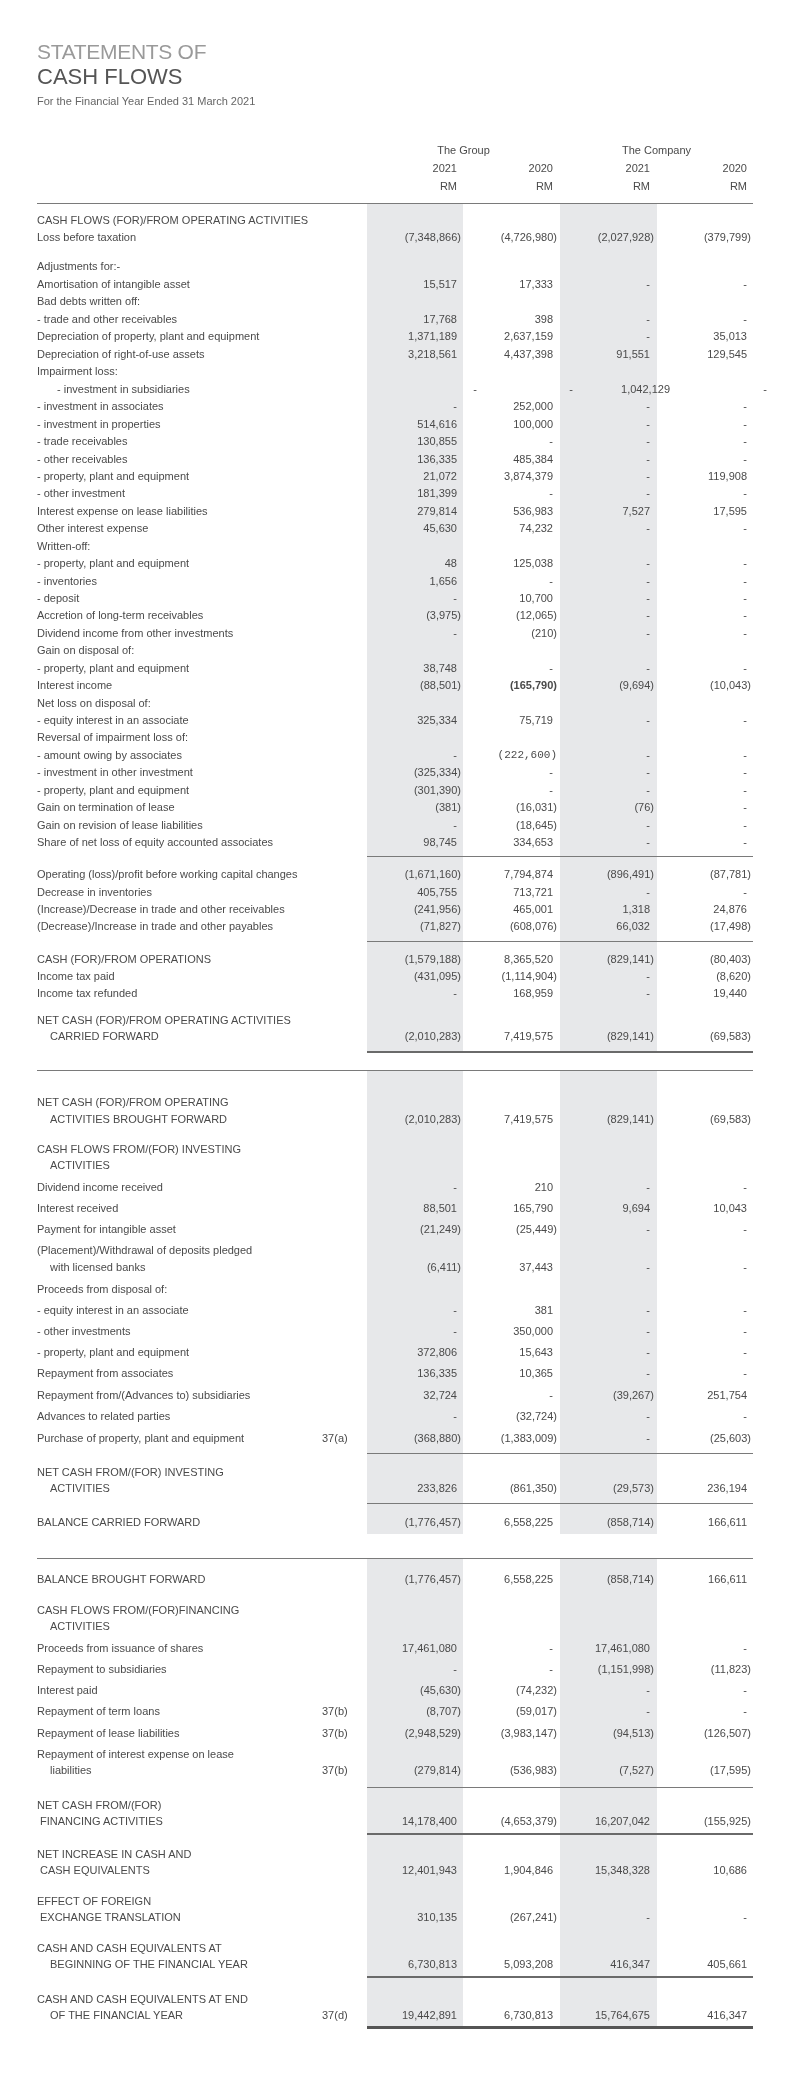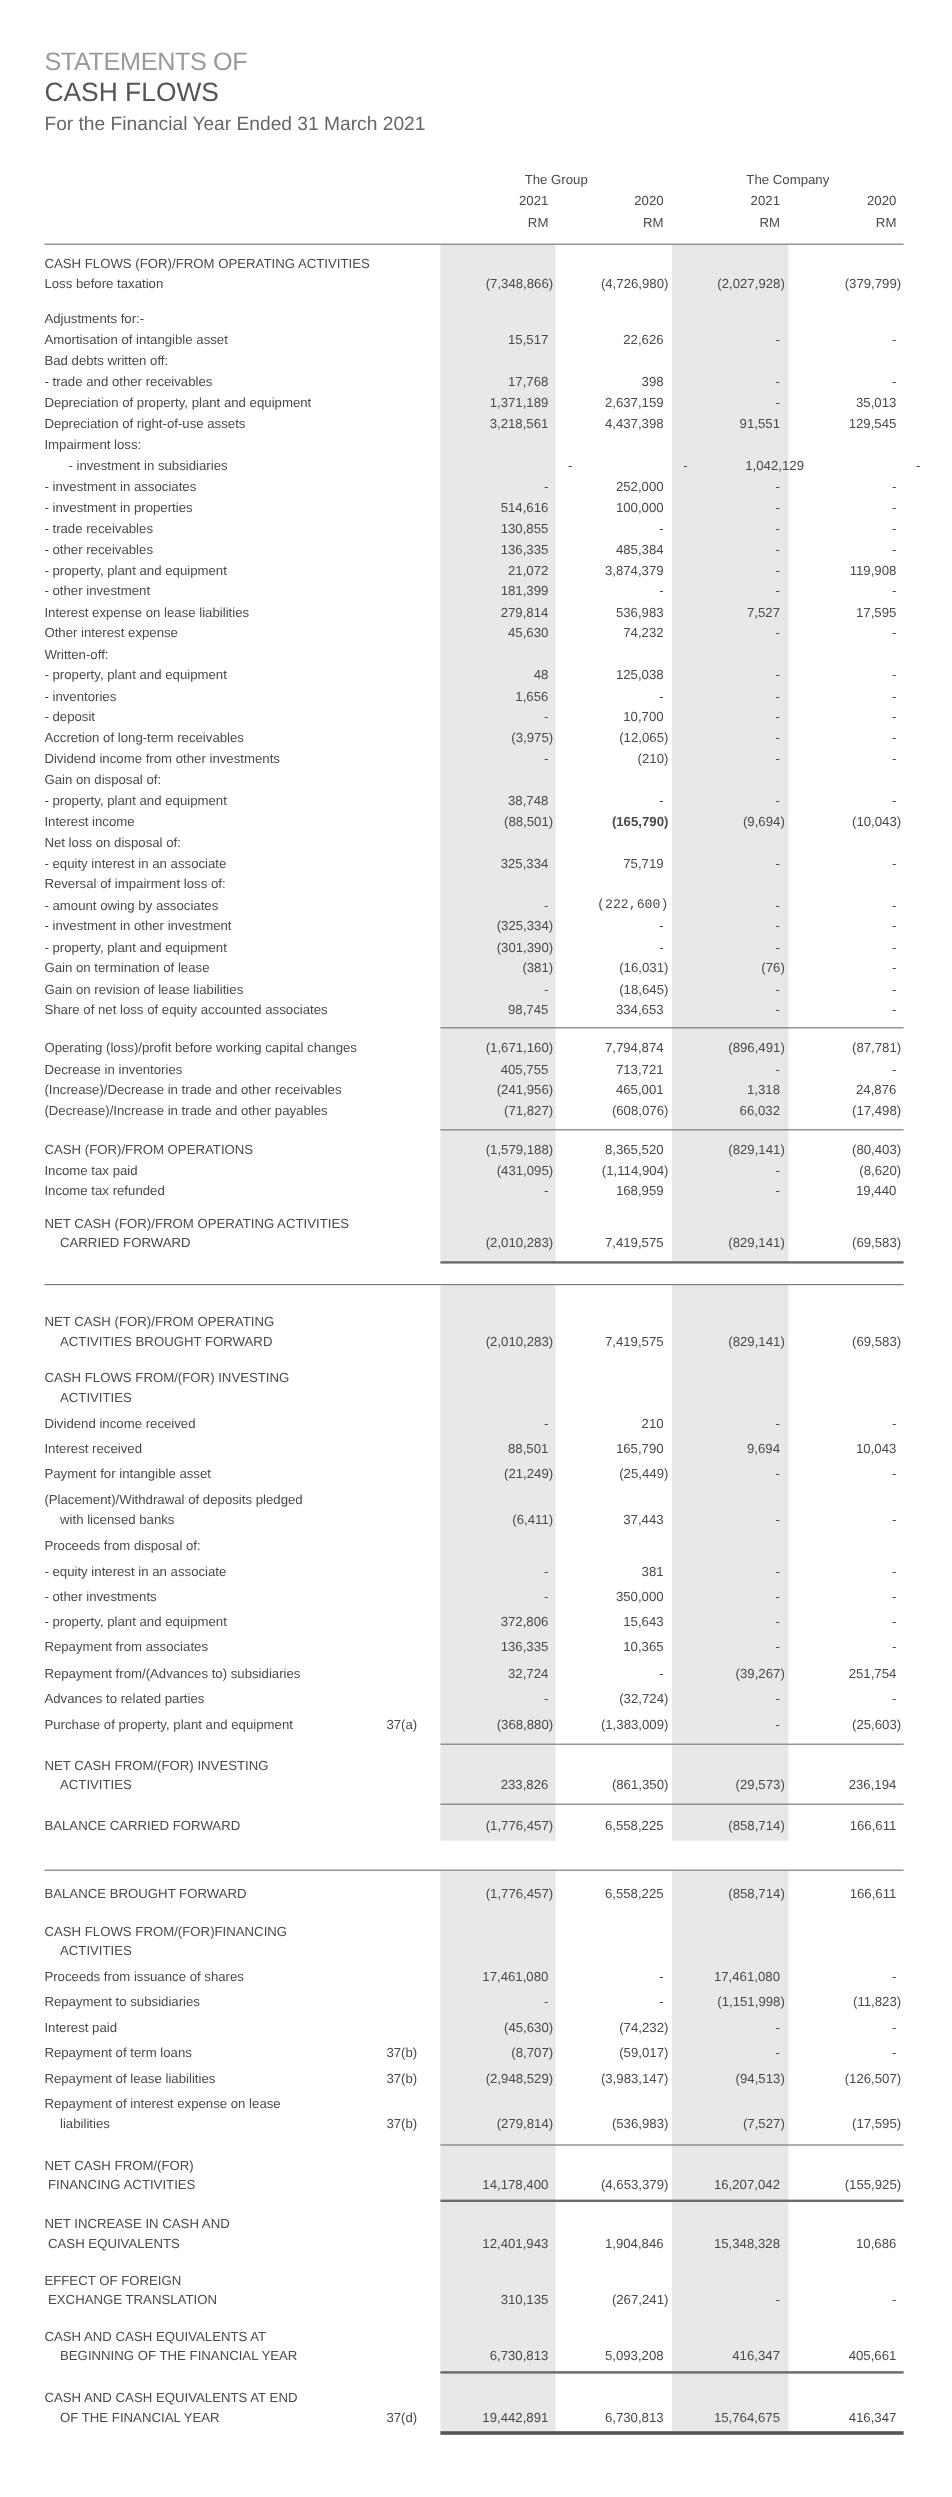--- a/index.html
+++ b/index.html
@@ -1,21 +1,21 @@
 <!DOCTYPE html>
 <html><head>
 <meta charset="utf-8">
 <style>
   html, body { margin: 0; padding: 0; background: #ffffff; }
   body { width: 793px; height: 2081px; position: relative; overflow: hidden;
          font-family: "Liberation Sans", "DejaVu Sans", sans-serif; color: #4a4a4a; }
   .abs { position: absolute; }
   .title1 { left: 37px; top: 40px; font-size: 21px; font-weight: normal; color: #9a9a9a; letter-spacing: -0.3px; white-space: nowrap; }
   .title2 { left: 37px; top: 64px; font-size: 22px; color: #555555; white-space: nowrap; }
-  .subtitle { left: 37px; top: 95px; font-size: 16px; color: #666666; white-space: nowrap; }
+  .subtitle { left: 37px; top: 95px; font-size: 11px; color: #666666; white-space: nowrap; }
   .gray { position: absolute; background: #e7e8ea; }
   .rule { position: absolute; height: 1px; background: #7a7a7a; }
   .rule.thick { height: 2px; background: #6a6a6a; }
   .rule.heavy { height: 3px; background: #555555; }
   .row { position: absolute; left: 0; width: 793px; height: 17px; font-size: 11px; line-height: 17px; }
   .row .label { position: absolute; left: 37px; white-space: nowrap; color: #4a4a4a; }
   .row .note { position: absolute; left: 322px; width: 36px; text-align: left; white-space: nowrap; }
   .row .v { position: absolute; text-align: right; white-space: nowrap; width: 90px; }
   .row .v.c1 { left: 367px; }
   .row .v.c2 { left: 463px; }
@@ -71,21 +71,21 @@
       <span class="v c2" style="margin-left: 4px;">(4,726,980)</span>
       <span class="v c3" style="margin-left: 4px;">(2,027,928)</span>
       <span class="v c4" style="margin-left: 4px;">(379,799)</span>
     </div>
     <div class="row" style="top: 258px;">
       <span class="label">Adjustments for:-</span>
     </div>
     <div class="row" style="top: 276px;">
       <span class="label">Amortisation of intangible asset</span>
       <span class="v c1">15,517</span>
-      <span class="v c2">22,626</span>
+      <span class="v c2">17,333</span>
       <span class="v c3">-</span>
       <span class="v c4">-</span>
     </div>
     <div class="row" style="top: 293px;">
       <span class="label">Bad debts written off:</span>
     </div>
     <div class="row" style="top: 311px;">
       <span class="label">- trade and other receivables</span>
       <span class="v c1">17,768</span>
       <span class="v c2">398</span>

